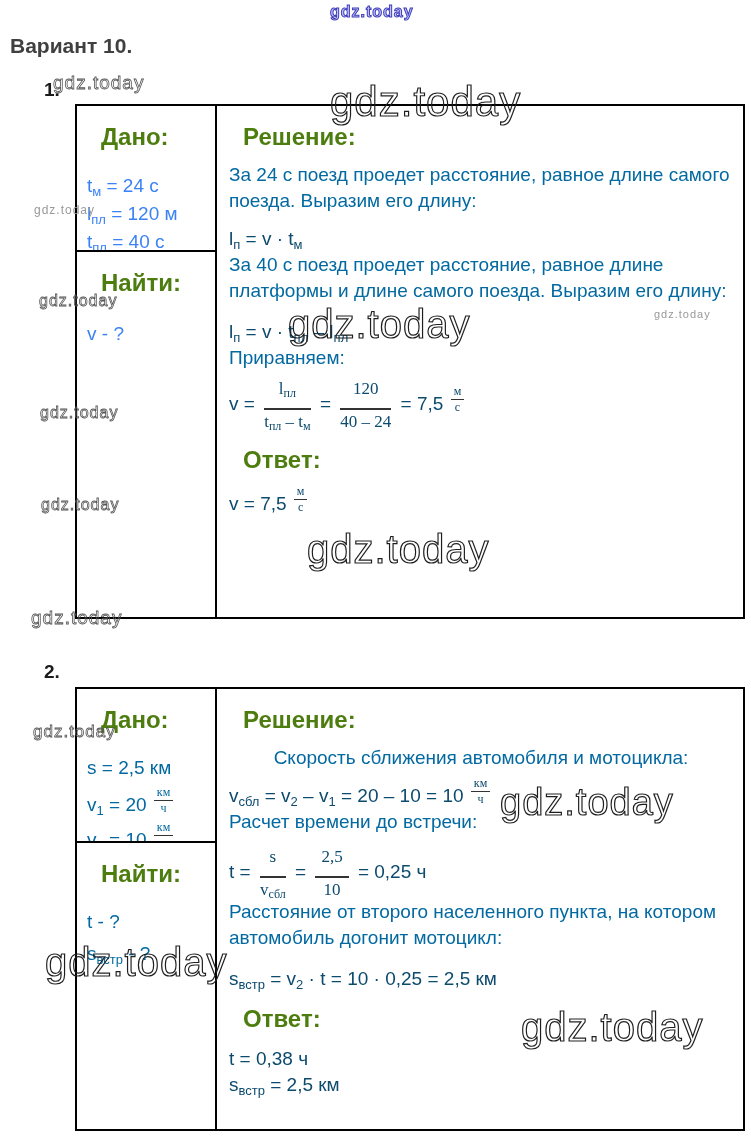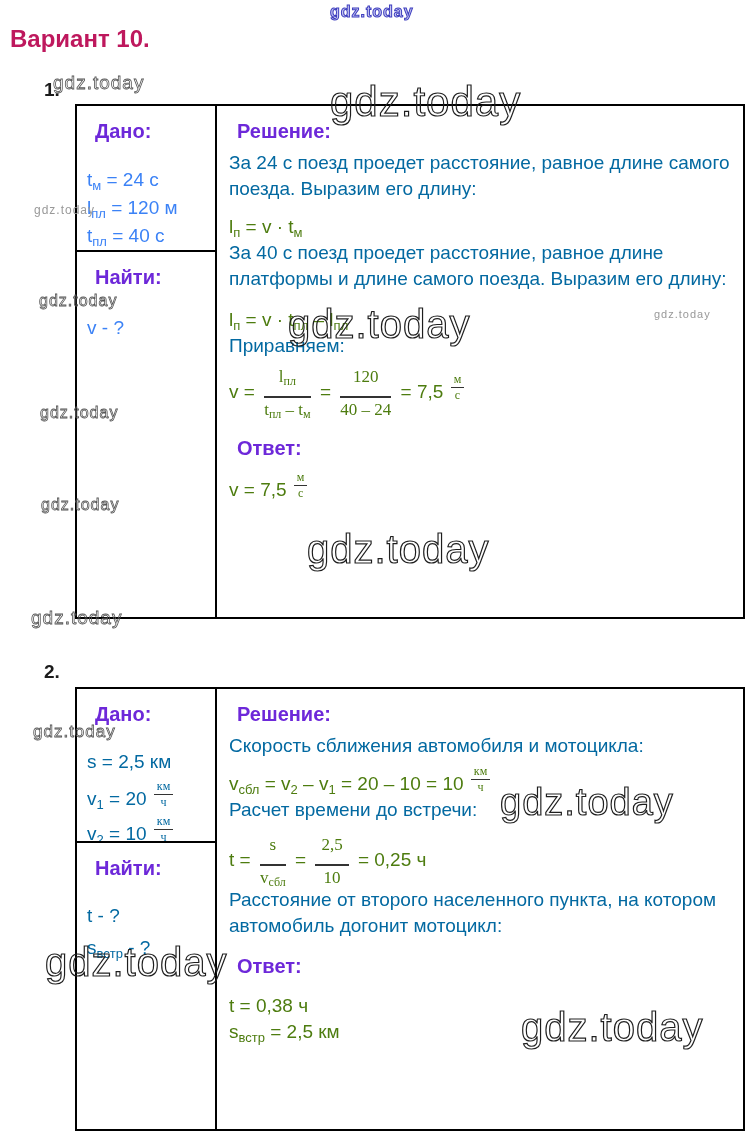--- a/index.html
+++ b/index.html
@@ -1,51 +1,51 @@
 <!DOCTYPE html>
 <html lang="ru"><head>
 <meta charset="utf-8">
 <style>
   html,body{margin:0;padding:0;background:#fff;}
   .page{position:relative;width:751px;height:1139px;background:#ffffff;overflow:hidden;
         font-family:"Liberation Sans","DejaVu Sans",sans-serif;color:#2a2a2a;}
 
-  .variant-title{position:absolute;left:10px;top:25px;font-size:24px;font-weight:bold;color:#be185d;}
+  .variant-title{position:absolute;left:10px;top:34px;font-size:21px;font-weight:bold;color:#404040;}
   .prob-num{position:absolute;font-size:19px;font-weight:bold;color:#1b1b1b;}
   #p1num{left:44px;top:79px;}
   #p2num{left:44px;top:661px;}
 
   .ptable{position:absolute;border:2px solid #000;display:grid;grid-template-columns:140px 1fr;}
   #t1{left:75px;top:104px;width:666px;height:511px;grid-template-rows:146px 1fr;}
   #t2{left:75px;top:687px;width:666px;height:440px;grid-template-rows:154px 1fr;}
 
   .cell{padding:6px 10px;box-sizing:border-box;overflow:hidden;}
   .c-given{grid-row:1;grid-column:1;border-right:2px solid #000;border-bottom:2px solid #000;}
   .c-find{grid-row:2;grid-column:1;border-right:2px solid #000;}
   .c-sol{grid-row:1 / span 2;grid-column:2;padding:6px 10px 6px 12px;}
 
-  .hdr{font-size:20px;line-height:22px;font-weight:bold;color:#6d28d9;margin:8px;}
+  .hdr{font-size:24px;line-height:22px;font-weight:bold;color:#4d7c0f;margin:14px;}
   .gline{font-size:19px;line-height:28px;color:#3b82f6;}
   .gline2{font-size:19px;line-height:24px;color:#0369a1;}
   .sol p{font-size:19px;line-height:26px;margin:0;color:#0369a1;}
-  .frow{font-size:19px;line-height:26px;color:#4d7c0f;}
+  .frow{font-size:19px;line-height:26px;color:#0c4a6e;}
 
   sub{font-size:13px;vertical-align:-4px;line-height:0;}
   .frac{display:inline-block;text-align:center;vertical-align:middle;
         font-family:"Liberation Serif","DejaVu Serif",serif;font-size:17px;margin:0 4px;}
   .frac .num{display:block;padding:0 6px 10px;border-bottom:2px solid #333;line-height:19px;}
   .frac .den{display:block;padding-top:2px;line-height:19px;}
   .frac sub{font-size:12px;vertical-align:-3px;}
   .frac.small{font-size:12px;margin:0 2px;vertical-align:-1px;}
   .frac.small .num{padding:0 3px 1px;border-bottom:1.5px solid #333;line-height:13px;}
   .frac.small .den{padding-top:1px;line-height:13px;}
 
   .mt4{margin-top:4px;}.mt6{margin-top:6px;}.mt8{margin-top:8px;}.mt10{margin-top:15px;}
   .mt12{margin-top:12px;}.mt14{margin-top:14px;}.mt16{margin-top:16px;}.mt18{margin-top:18px;}
-  .mt24{margin-top:24px;}.mt25{margin-top:25px;}.mt26{margin-top:26px;}.mt28{margin-top:28px;}
+  .mt24{margin-top:24px;}.mt25{margin-top:25px;}.mt26{margin-top:26px;}.mt28{margin-top:28px;text-align:center;}
 
   .wm{position:absolute;white-space:nowrap;pointer-events:none;letter-spacing:1px;
       font-family:"Liberation Sans","DejaVu Sans",sans-serif;}
   .wm-big{color:transparent;-webkit-text-stroke:1.2px #1e1e1e;}
   .wm-mid{color:transparent;-webkit-text-stroke:0.8px #555;}
   .wm-tiny{color:#999;}
   .wm-blue{color:#c3c3f0;-webkit-text-stroke:1px #3d3dbe;font-weight:bold;}
   @supports not (-webkit-text-stroke: 1px #000){
     .wm-big{color:#333;}.wm-mid{color:#666;}.wm-blue{color:#4444cc;}
   }
@@ -97,20 +97,21 @@
       <div class="gline2 mt25">t - ?</div>
       <div class="gline2 mt8">s<sub>встр</sub> - ?</div>
     </div>
     <div class="cell c-sol sol">
       <div class="hdr">Решение:</div>
       <p class="mt28">Скорость сближения автомобиля и мотоцикла:</p>
       <div class="frow mt6">v<sub>сбл</sub> = v<sub>2</sub> – v<sub>1</sub> = 20 – 10 = 10 <span class="frac small"><span class="num">км</span><span class="den">ч</span></span></div>
       <p class="mt16">Расчет времени до встречи:</p>
       <div class="frow mt12">t = <span class="frac"><span class="num">s</span><span class="den">v<sub>сбл</sub></span></span> = <span class="frac"><span class="num">2,5</span><span class="den">10</span></span> = 0,25 ч</div>
       <p class="mt16">Расстояние от второго населенного пункта, на котором автомобиль догонит мотоцикл:</p>
+      <div class="frow mt10">s<sub>встр</sub> = v<sub>2</sub> · t = 10 · 0,25 = 2,5 км</div>
       <div class="hdr mt16">Ответ:</div>
       <div class="frow mt16">t = 0,38 ч</div>
       <div class="frow">s<sub>встр</sub> = 2,5 км</div>
     </div>
   </div>
 
   <div id="wm-layer">
       <span class="wm wm-blue" style="left: 330px; top: 3px; font-size: 16px;">gdz.today</span>
       <span class="wm wm-mid" style="left: 53px; top: 72px; font-size: 19px;">gdz.today</span>
       <span class="wm wm-big" style="left: 330px; top: 78px; font-size: 42px;">gdz.today</span>

